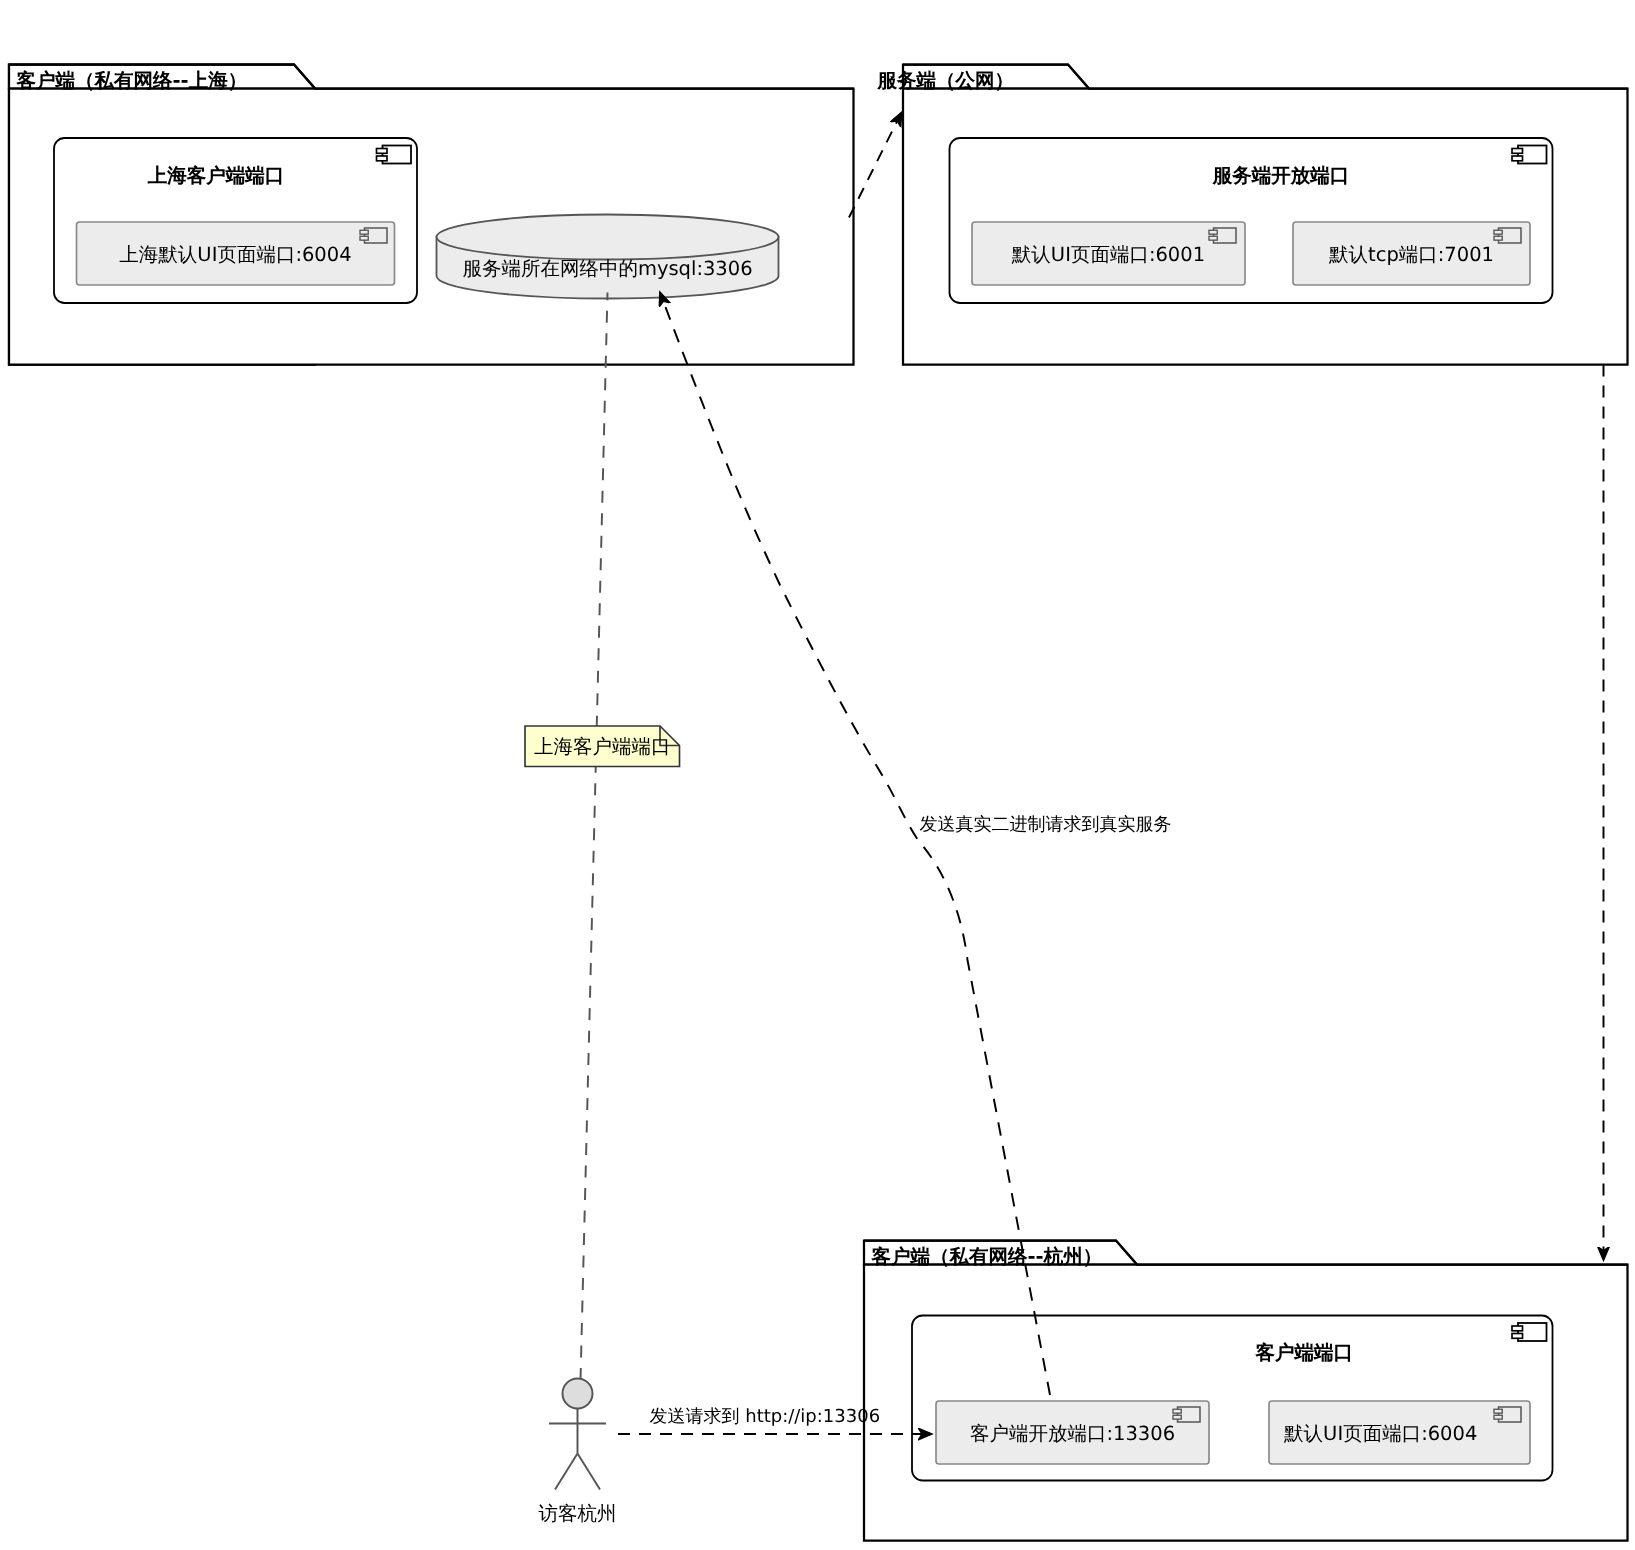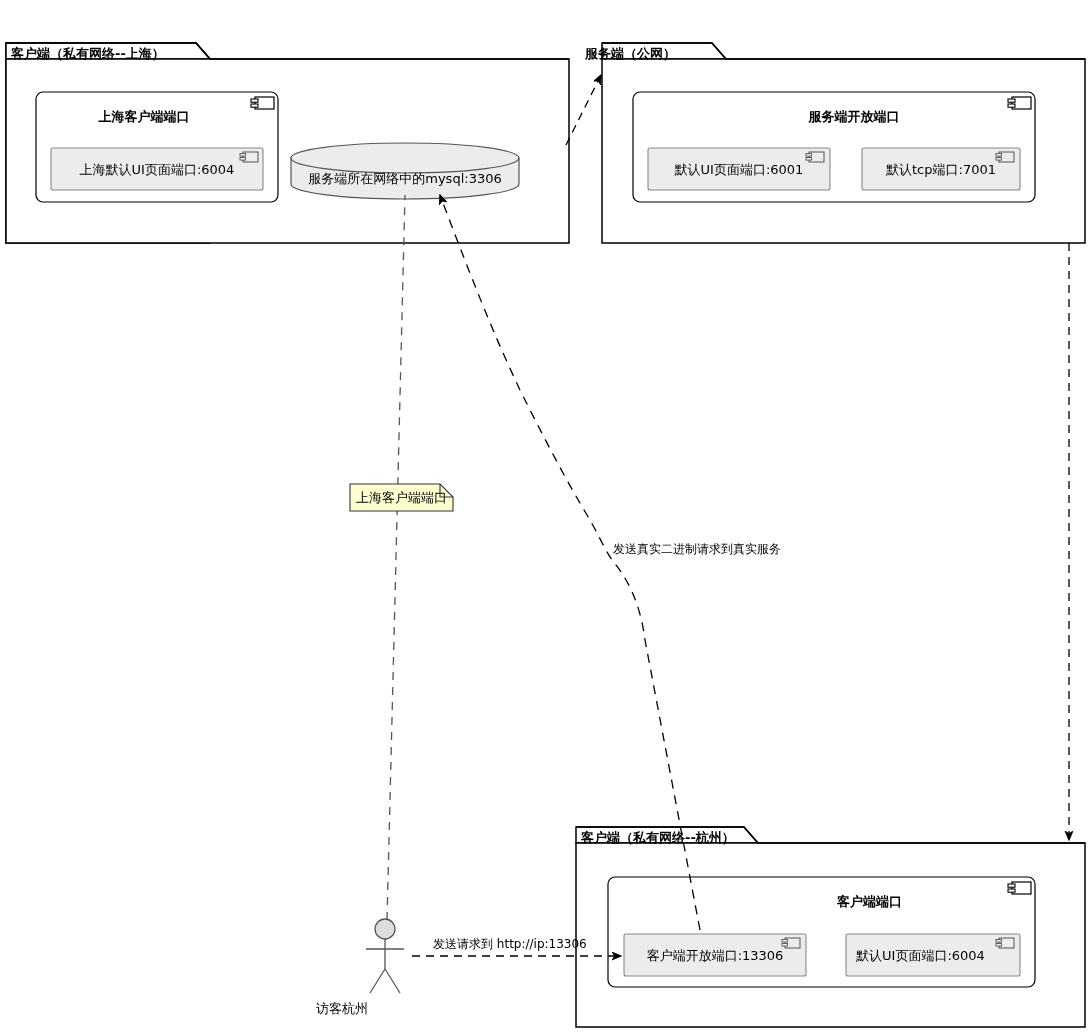--- a/index.html
+++ b/index.html
@@ -229,15 +229,15 @@
   <div class="txt comp-label" style="left:846px; top:947px; width:149px; text-align:center;">默认UI页面端口:6004</div>
 
   <div class="txt db-label" style="left:291px; top:170px; width:228px; text-align:center;">服务端所在网络中的mysql:3306</div>
 
   <div class="txt note-label" style="left:356px; top:489px;">上海客户端端口</div>
 
   <div class="txt edge-label" style="left:613px; top:541px;">发送真实二进制请求到真实服务</div>
 
   <div class="txt edge-label" style="left:433px; top:936px;">发送请求到 http://ip:13306</div>
 
-  <div class="txt actor-label" style="left:316px; top:1000px; width:104px; text-align:left;">访客杭州</div>
+  <div class="txt actor-label" style="left:333px; top:1000px; width:104px; text-align:center;">访客杭州</div>
 
 </div>
 
 </body></html>

